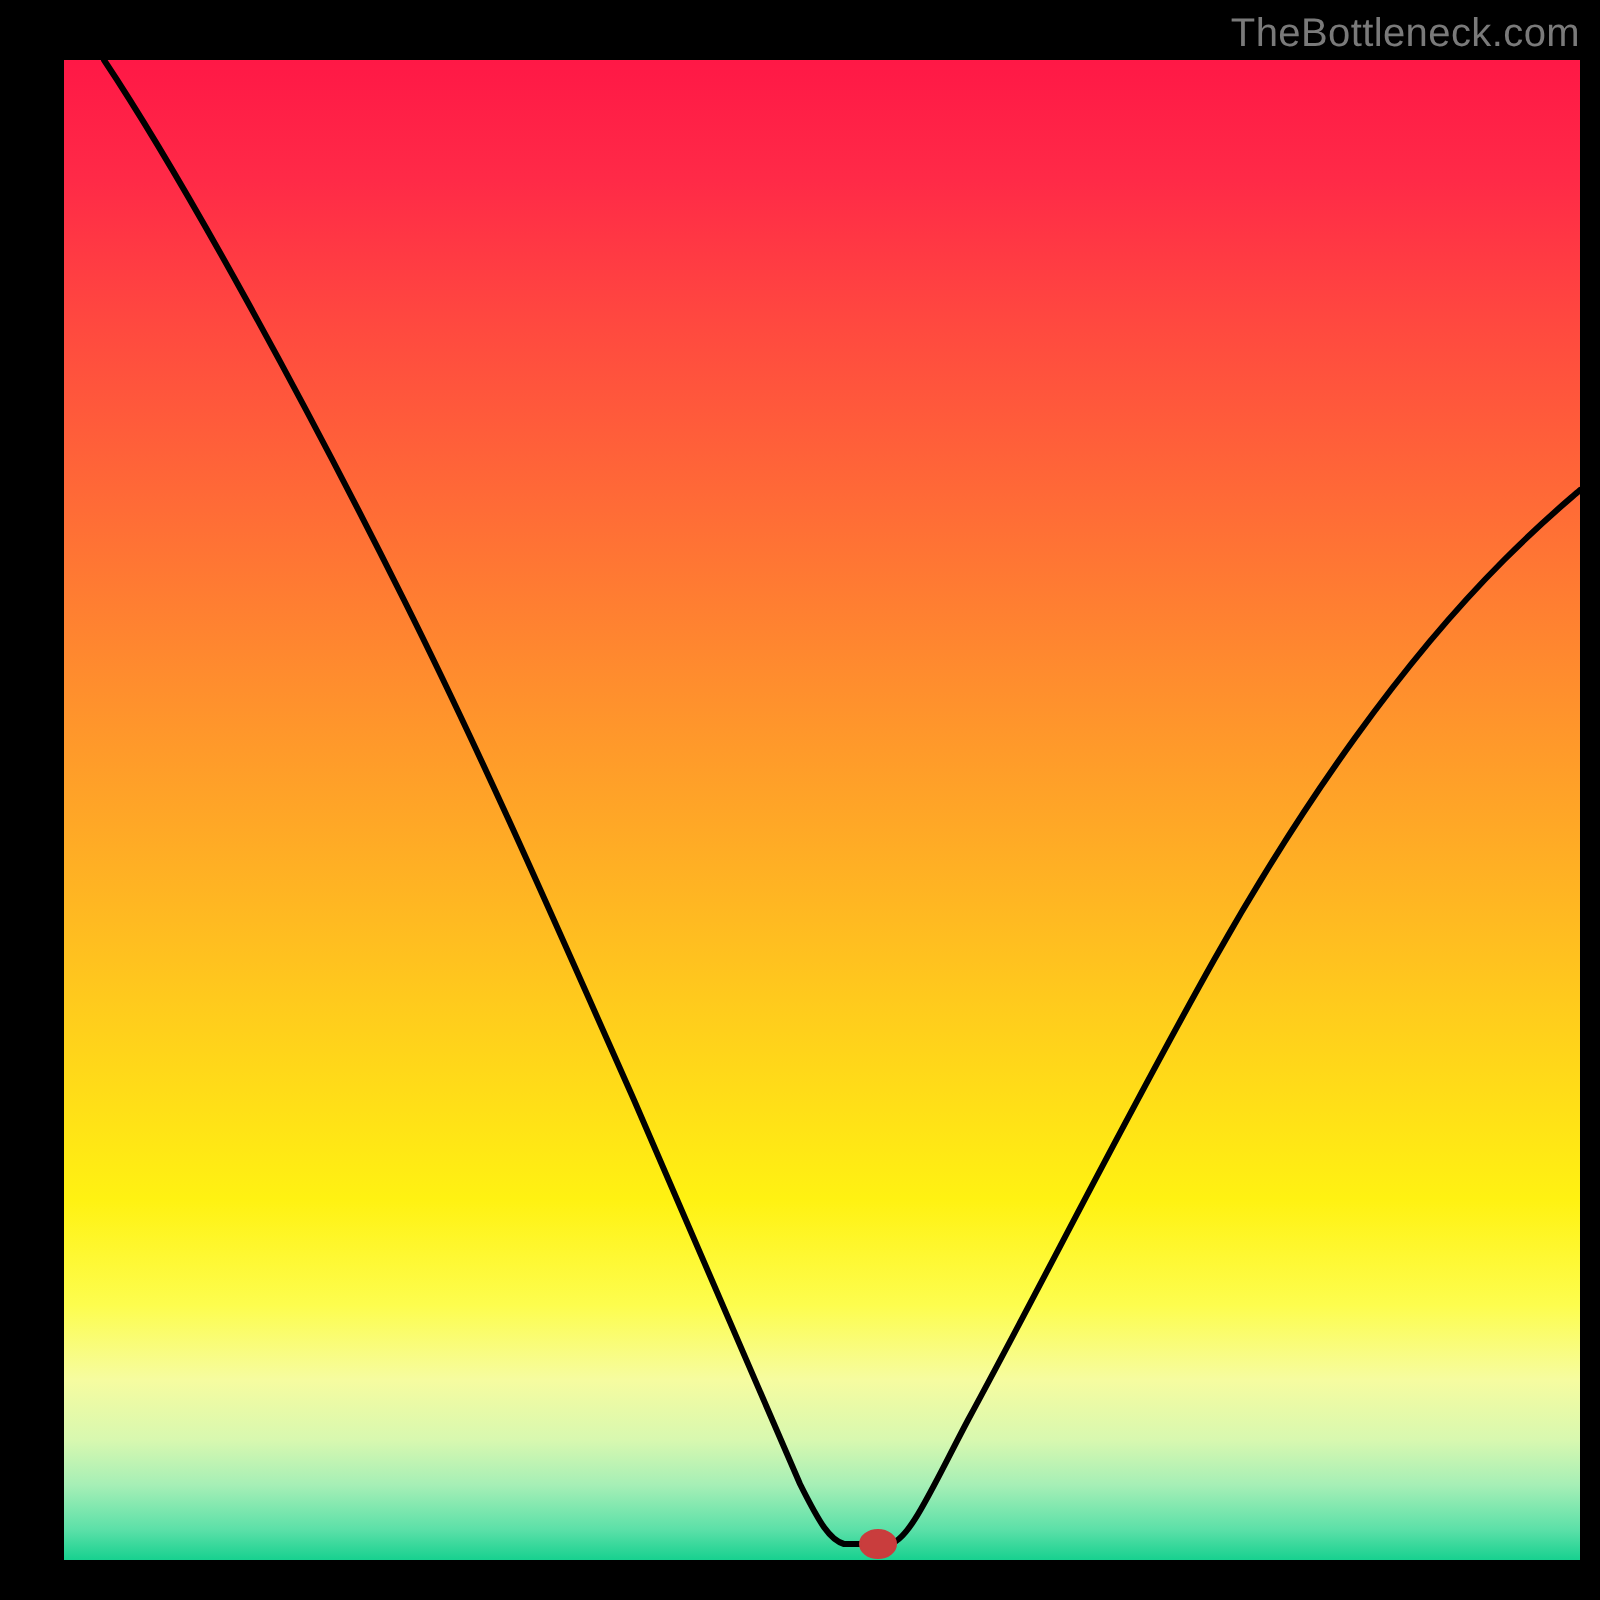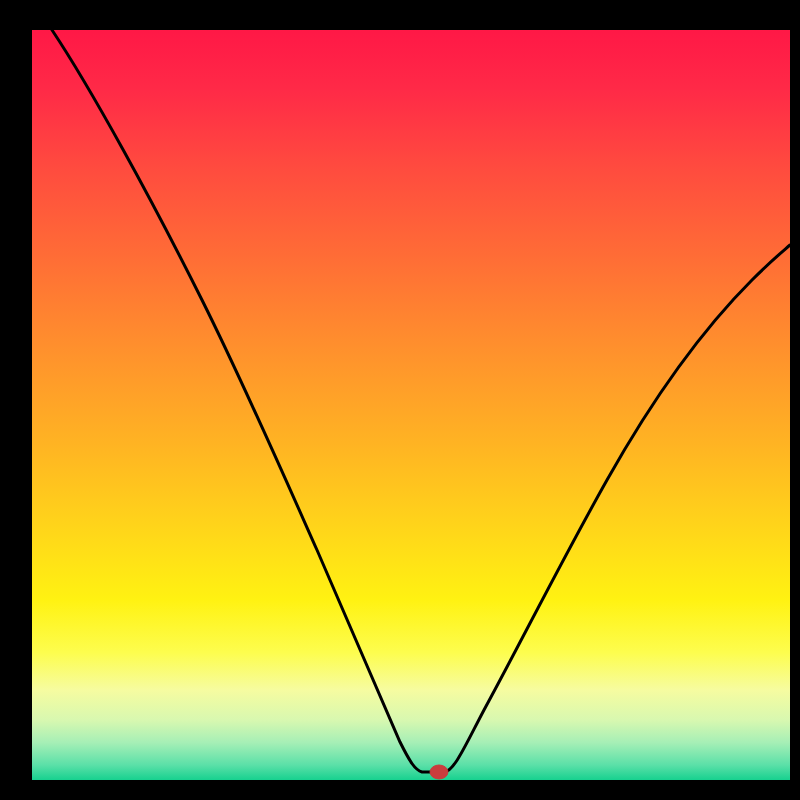--- a/index.html
+++ b/index.html
@@ -86,14 +86,15 @@
                L 412 742
                C 422 742, 434 714, 452 680
                C 490 610, 530 530, 575 450
                C 620 370, 670 300, 720 250
                C 740 230, 750 222, 758 215"></path>
 
       <ellipse class="dot" cx="407" cy="742" rx="9" ry="7"></ellipse>
     </svg>
   </div>
 
+  <div class="attrib">TheBottleneck.com</div>
 
 </div>
 
 </body></html>

